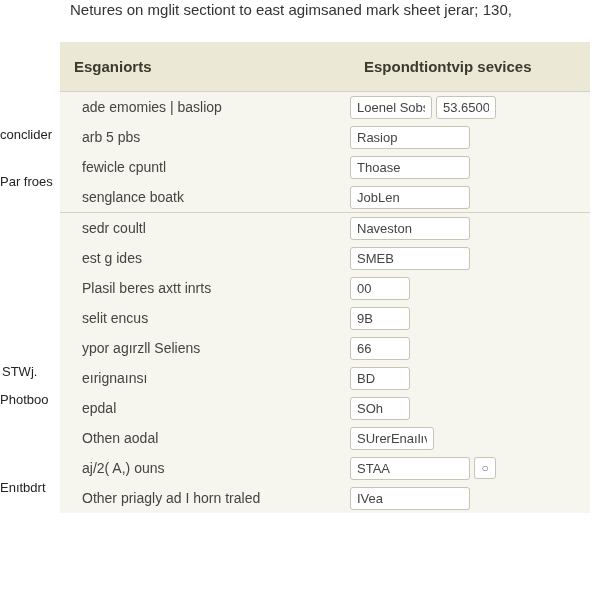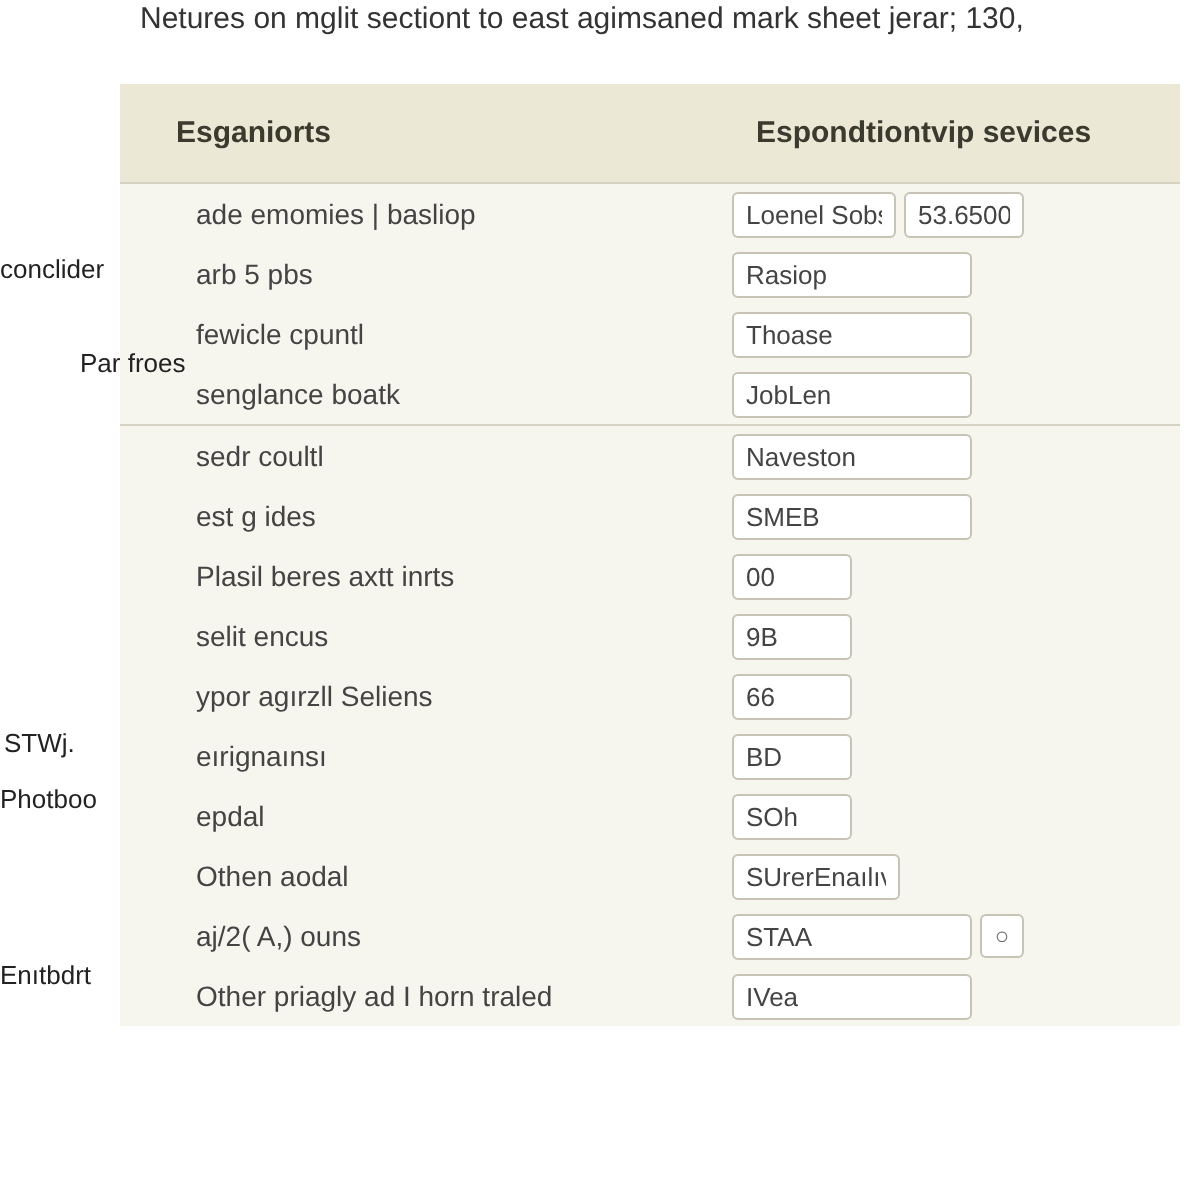--- a/index.html
+++ b/index.html
@@ -22,36 +22,36 @@
     margin-left: 60px;
     width: 530px;
     border-collapse: collapse;
     background: #f6f5ee;
   }
   .thead {
     display: flex;
     background: #ece8d6;
   }
   .thead > div {
-    padding: 16px 28px;
+    padding: 16px 14px;
     font-weight: bold;
     font-size: 15px;
     color: #3a3a2f;
   }
   .col1 { width: 290px; }
   .col2 { flex: 1; }
   .tbody { }
   .group {
     border-top: 1px solid #d5d2c3;
   }
   .row {
     display: flex;
     align-items: center;
     min-height: 30px;
-    padding: 1px 16px;
+    padding: 1px 0;
   }
   .cell-label {
     width: 290px;
     padding: 4px 14px 4px 22px;
     color: #444;
     font-size: 14px;
   }
   .cell-input {
     flex: 1;
     padding: 2px 8px 2px 0;
@@ -206,17 +206,17 @@
     </defs>
     <line x1="52" y1="135" x2="82" y2="124" stroke="#222" stroke-width="1" marker-end="url(#ah)"></line>
     <line x1="54" y1="175" x2="82" y2="160" stroke="#222" stroke-width="1" marker-end="url(#ah)"></line>
     <line x1="40" y1="360" x2="82" y2="332" stroke="#222" stroke-width="1" marker-end="url(#ah)"></line>
     <line x1="48" y1="392" x2="82" y2="392" stroke="#222" stroke-width="1" marker-end="url(#ah)"></line>
     <line x1="48" y1="476" x2="82" y2="455" stroke="#222" stroke-width="1" marker-end="url(#ah)"></line>
     <line x1="40" y1="585" x2="82" y2="575" stroke="#222" stroke-width="1" marker-end="url(#ah)"></line>
   </svg>
 
 <div class="anno" style="top: 127px; left: 0px;">conclider</div>
-<div class="anno" style="top: 174px; left: 0px; margin-left: 40px;">Par froes</div>
+<div class="anno" style="top: 174px; left: 0px;">Par froes</div>
 <div class="anno" style="top: 364px; left: 2px;">STWj.</div>
 <div class="anno" style="top: 392px; left: 0px;">Photboo</div>
 <div class="anno" style="top: 480px; left: 0px;">Enıtbdrt</div>
 <div class="anno" style="top: 586px; left: 0px;">Abder</div>
 
 </body></html>

